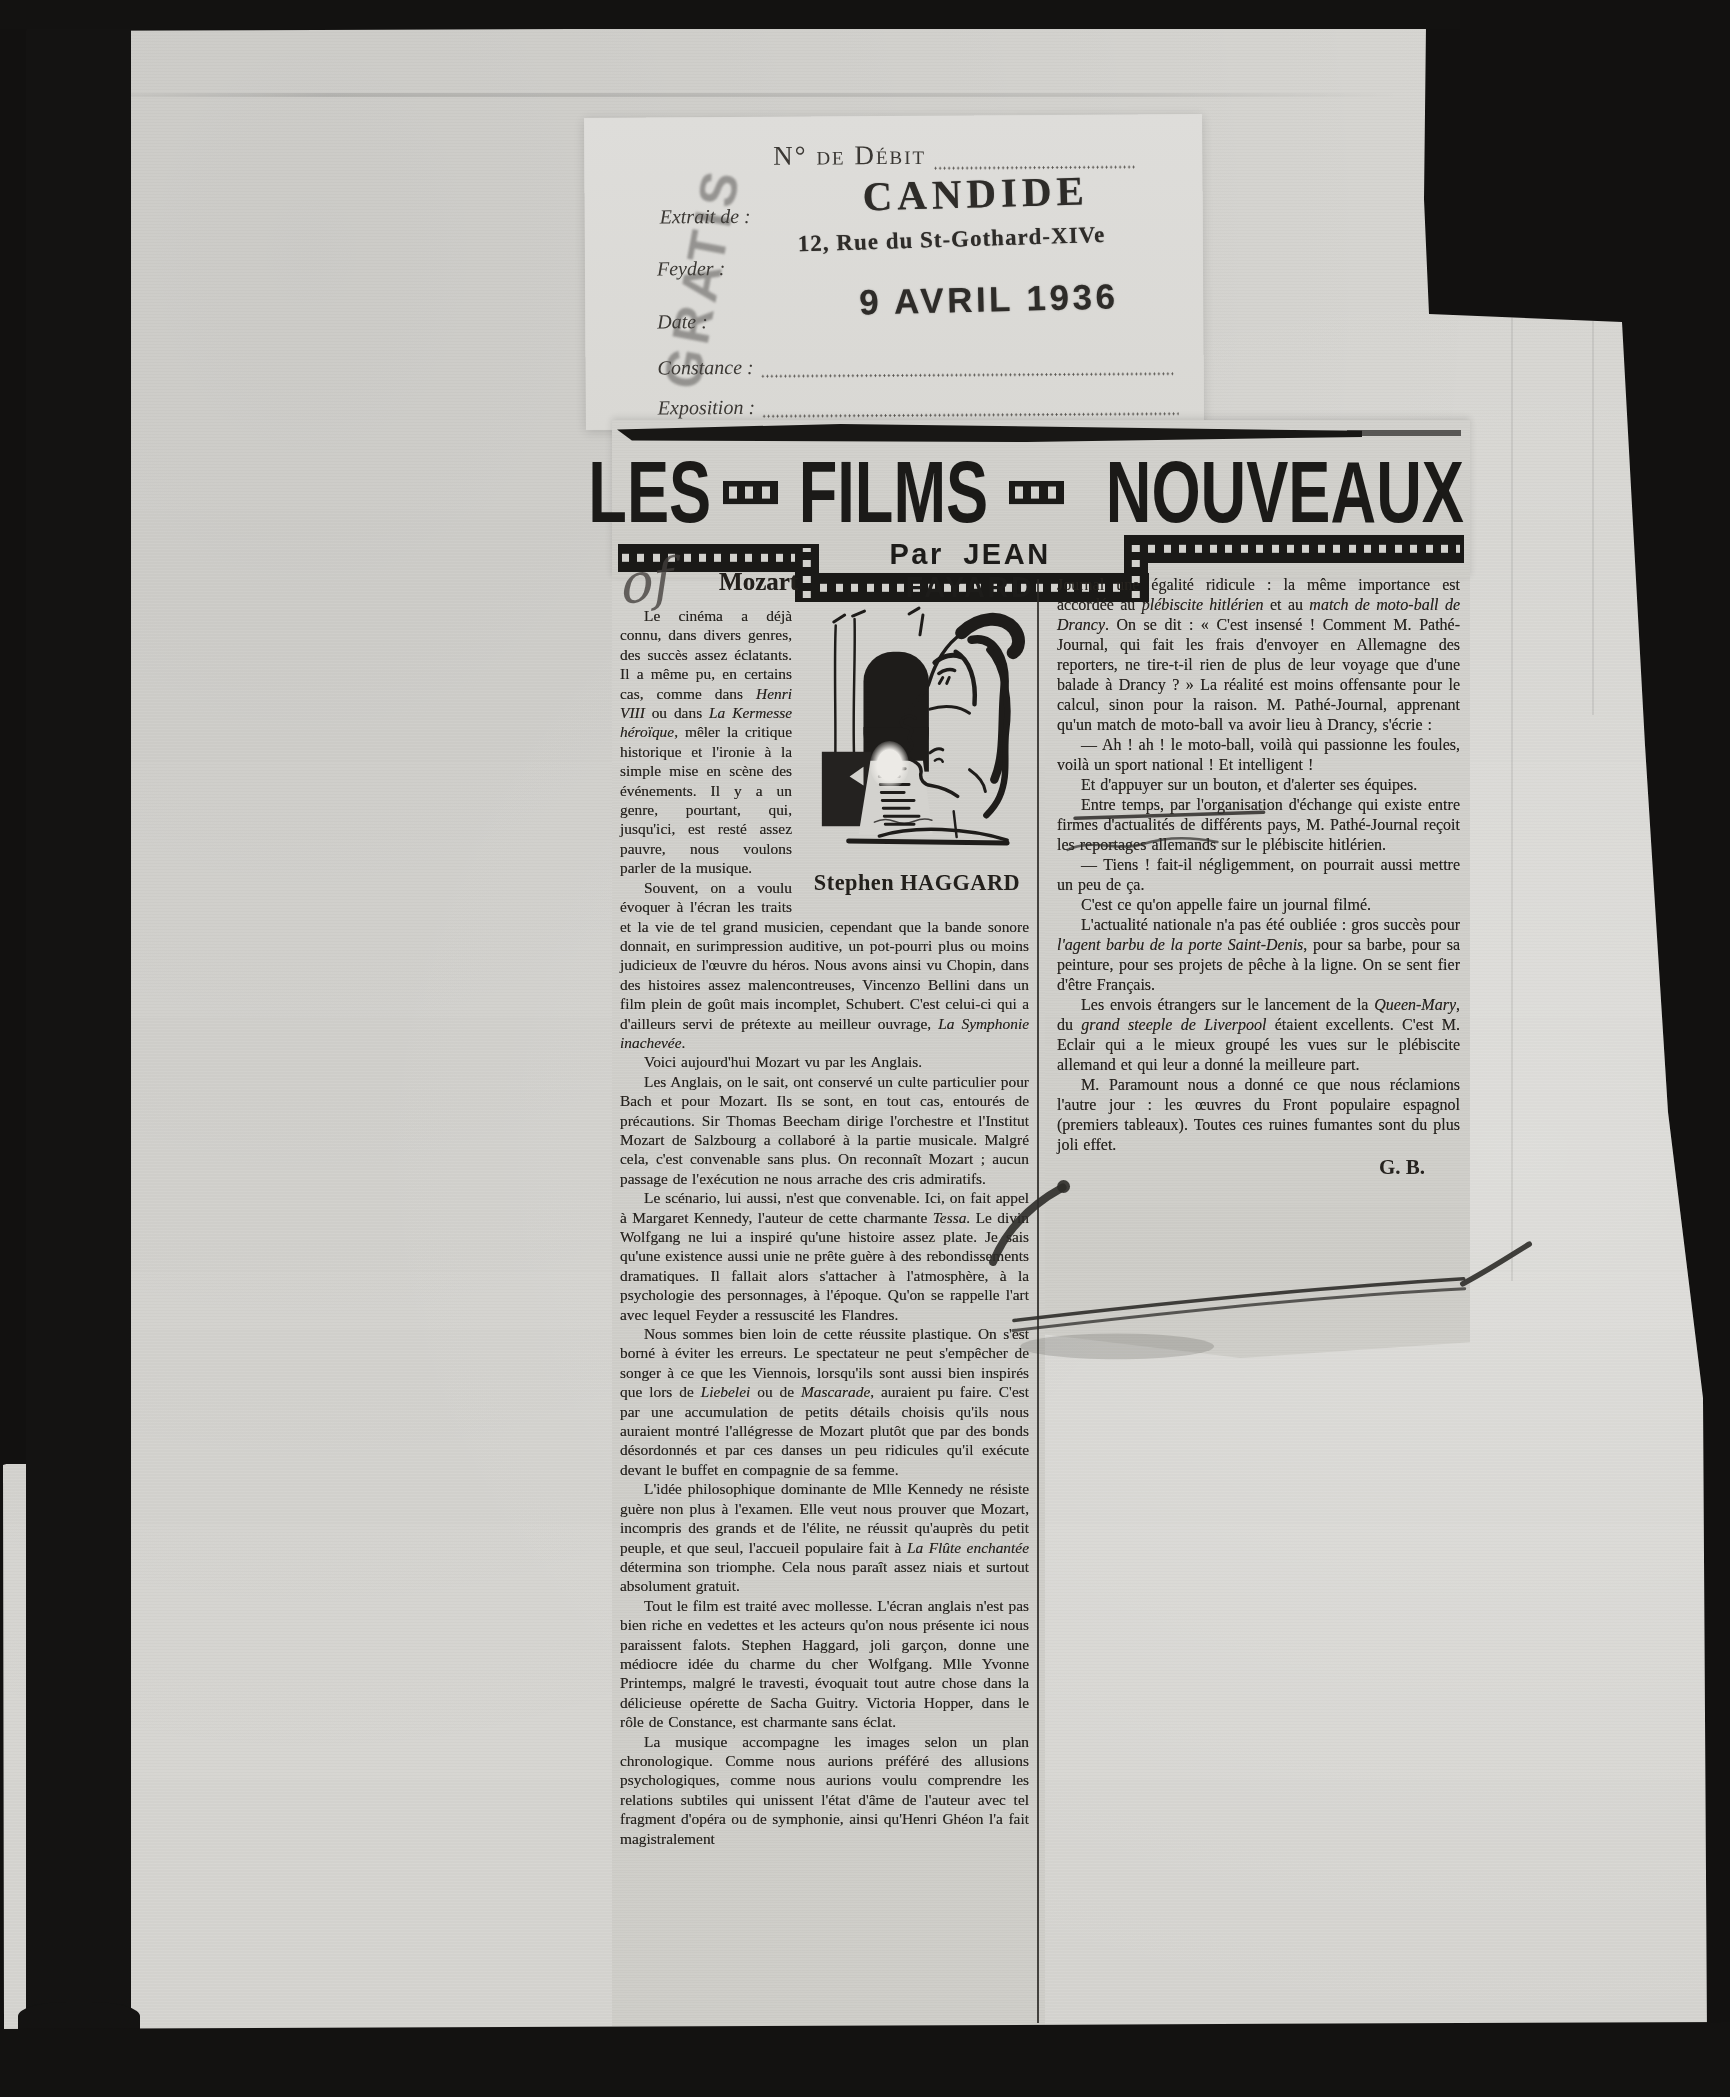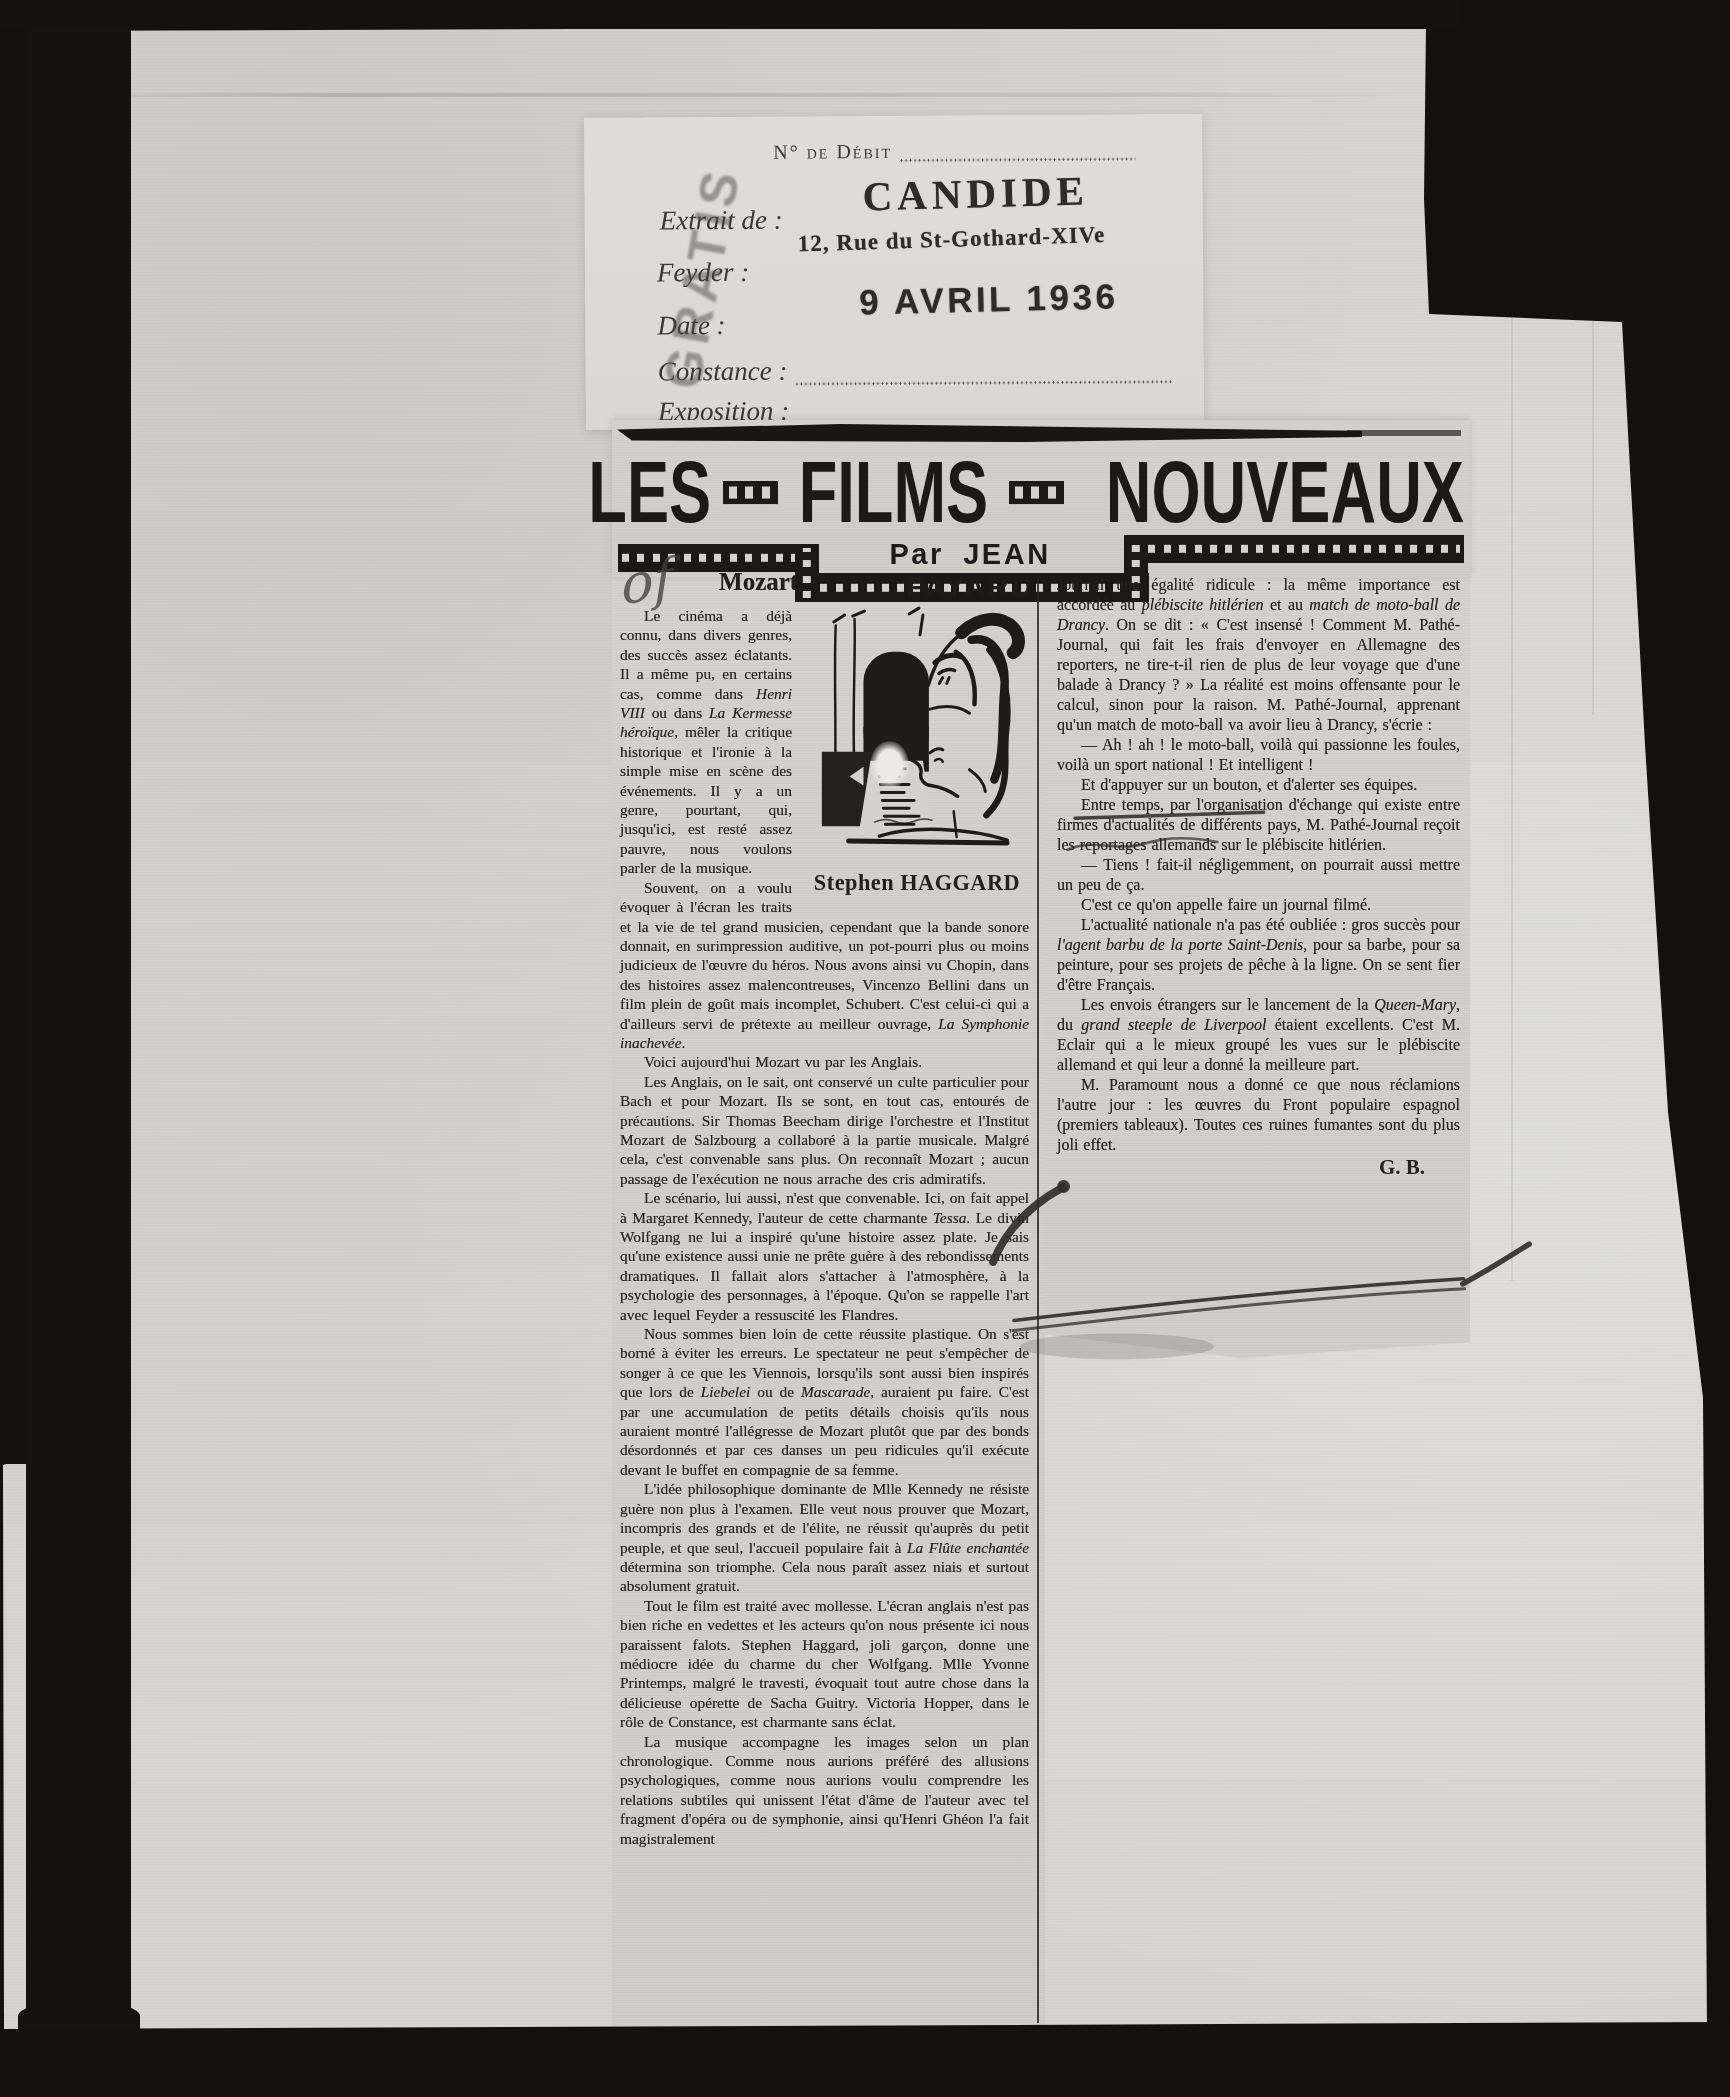--- a/index.html
+++ b/index.html
@@ -26,22 +26,22 @@
   #typed-header .tw{display:inline-block;}
   #typed-title{margin-left:17px;padding-bottom:8px;
     background:radial-gradient(circle,#2b2a28 1.1px,transparent 1.4px) repeat-x left bottom/5.5px 3px;}
   #typed-box{margin-left:84px;}
 
   
   #slip{position:absolute;left:585px;top:116px;width:618px;height:312px;
     background:linear-gradient(180deg,#dedddA,#d9d8d4);transform:rotate(-.35deg);
     box-shadow:0 2px 11px rgba(0,0,0,.14);}
   .slip-row{position:absolute;display:flex;align-items:flex-end;color:#3a3733;}
-  .slip-label{font-style:italic;font-size:27px;color:#3b3834;white-space:nowrap;}
-  .slip-label.roman{font-style:normal;font-variant:small-caps;letter-spacing:2px;font-size:20px;}
+  .slip-label{font-style:italic;font-size:20px;color:#3b3834;white-space:nowrap;}
+  .slip-label.roman{font-style:normal;font-variant:small-caps;letter-spacing:2px;font-size:27px;}
   .leader{flex:1 1 auto;height:7px;margin-left:7px;
     background:radial-gradient(circle,#56534e 0.8px,transparent 1.1px) repeat-x left 60%/4.5px 2.5px;}
   #row-debit{left:189px;top:24px;width:362px;}
   #row-extrait{left:75px;top:88px;width:149px;}
   #row-adresse{left:72px;top:140px;width:149px;}
   #row-date{left:72px;top:193px;width:149px;}
   #row-signature{left:72px;top:239px;width:516px;}
   #row-exposition{left:72px;top:279px;width:521px;}
   .stamp{position:absolute;font-weight:bold;color:#2e2c29;white-space:nowrap;
     text-shadow:0 0 1px rgba(46,44,41,.55);}

